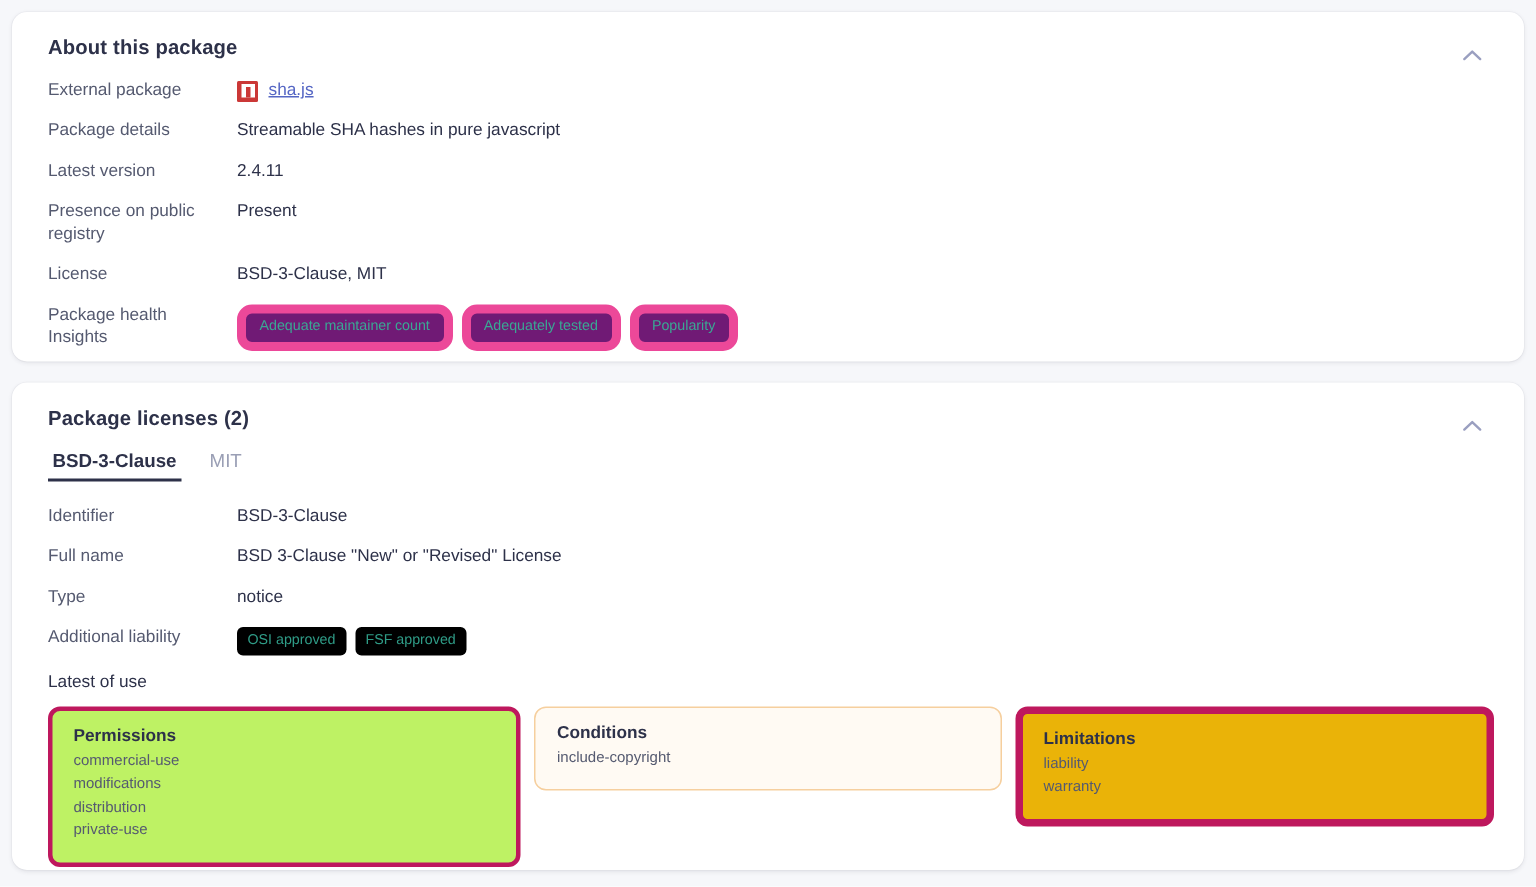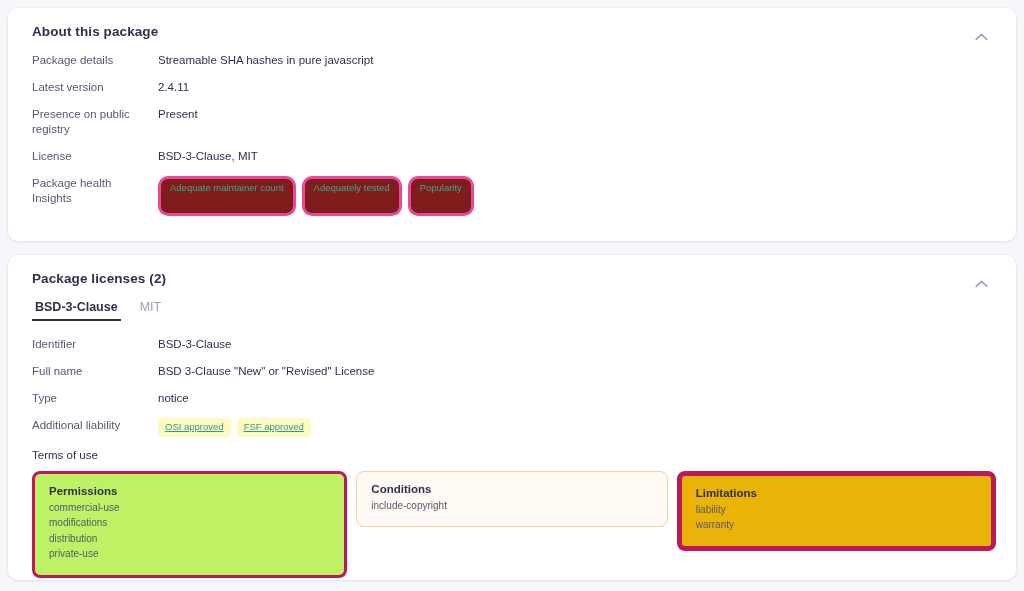--- a/index.html
+++ b/index.html
@@ -116,41 +116,40 @@
   }
   .pkg-link-text {
     color: #5566c4;
     text-decoration: underline;
     font-size: 11.5px;
   }
 
   
   .pill-outline {
     display: inline-block;
-    border: 3px solid #ec4899;
+    border: 6px solid #ec4899;
     color: #3aa894;
     border-radius: 10px;
     font-size: 9.5px;
     line-height: 1;
-    padding: 4px 9px 20px;
-    background: #7f1d1d;
+    padding: 4px 9px 5px;
+    background: #701a75;
     white-space: nowrap;
   }
 
   
   .pill-filled {
     display: inline-block;
-    background: #fef9c3;
+    background: #000000;
     color: #2f9c87;
     border-radius: 4px;
     font-size: 9.5px;
     line-height: 1;
     padding: 4px 7px 5px;
     white-space: nowrap;
-    text-decoration: underline;
   }
 
   
   .tabs {
     display: flex;
     align-items: flex-end;
     gap: 16px;
     margin: 0 0 16px 8px;
   }
   .tab {
@@ -212,20 +211,29 @@
     <h2 class="card-title">About this package</h2>
 
     <button class="collapse-btn" aria-label="collapse">
       <svg width="13" height="8" viewBox="0 0 13 8" fill="none">
         <path d="M1.2 6.4L6.5 1.4L11.8 6.4" stroke="#9a9fc0" stroke-width="1.6" stroke-linecap="round" stroke-linejoin="round"></path>
       </svg>
     </button>
 
     <div class="rows">
 
+      <div class="row">
+        <div class="row-label">External package</div>
+        <div class="row-value">
+          <a class="pkg-link" href="#">
+            <span class="npm-icon"></span>
+            <span class="pkg-link-text">sha.js</span>
+          </a>
+        </div>
+      </div>
 
       <div class="row">
         <div class="row-label">Package details</div>
         <div class="row-value plain">Streamable SHA hashes in pure javascript</div>
       </div>
 
       <div class="row">
         <div class="row-label">Latest version</div>
         <div class="row-value plain">2.4.11</div>
       </div>
@@ -286,21 +294,21 @@
       <div class="row">
         <div class="row-label">Additional liability</div>
         <div class="row-value">
           <span class="pill-filled">OSI approved</span>
           <span class="pill-filled">FSF approved</span>
         </div>
       </div>
 
     </div>
 
-    <div class="terms-title">Terms of use</div>
+    <div class="terms-title">Latest of use</div>
 
     <div class="terms-grid">
 
       <div class="term-box permissions">
         <div class="term-heading">Permissions</div>
         <div class="term-item">commercial-use</div>
         <div class="term-item">modifications</div>
         <div class="term-item">distribution</div>
         <div class="term-item">private-use</div>
       </div>

